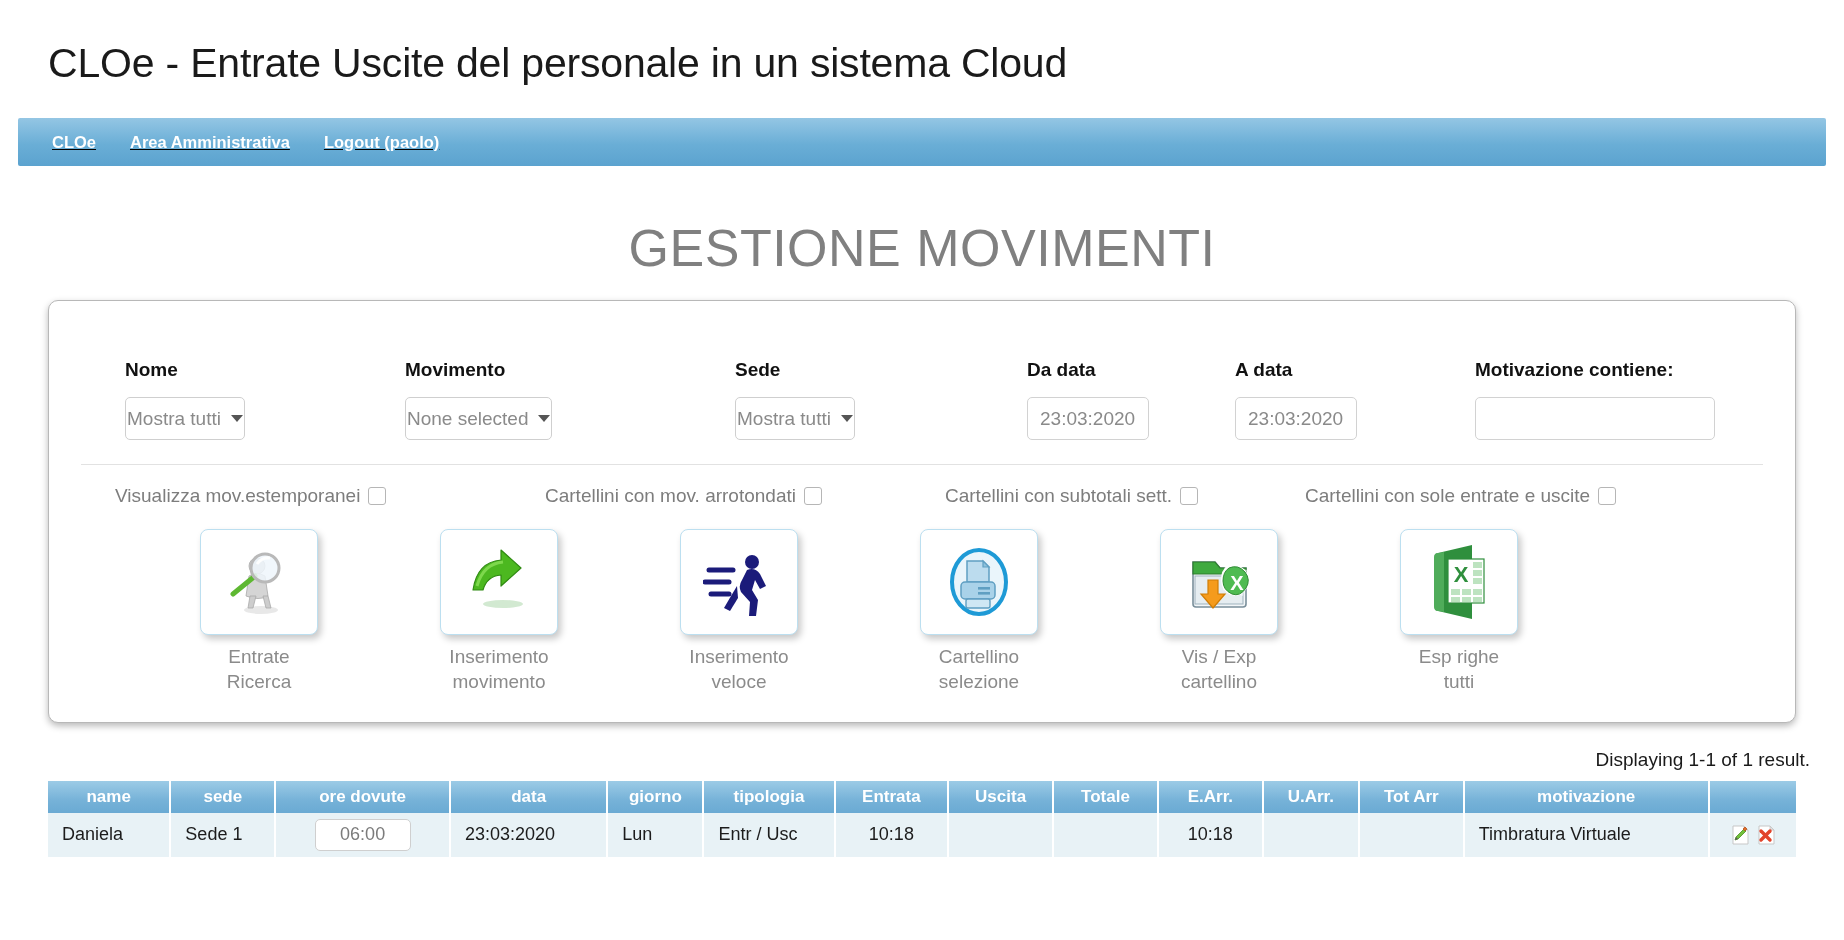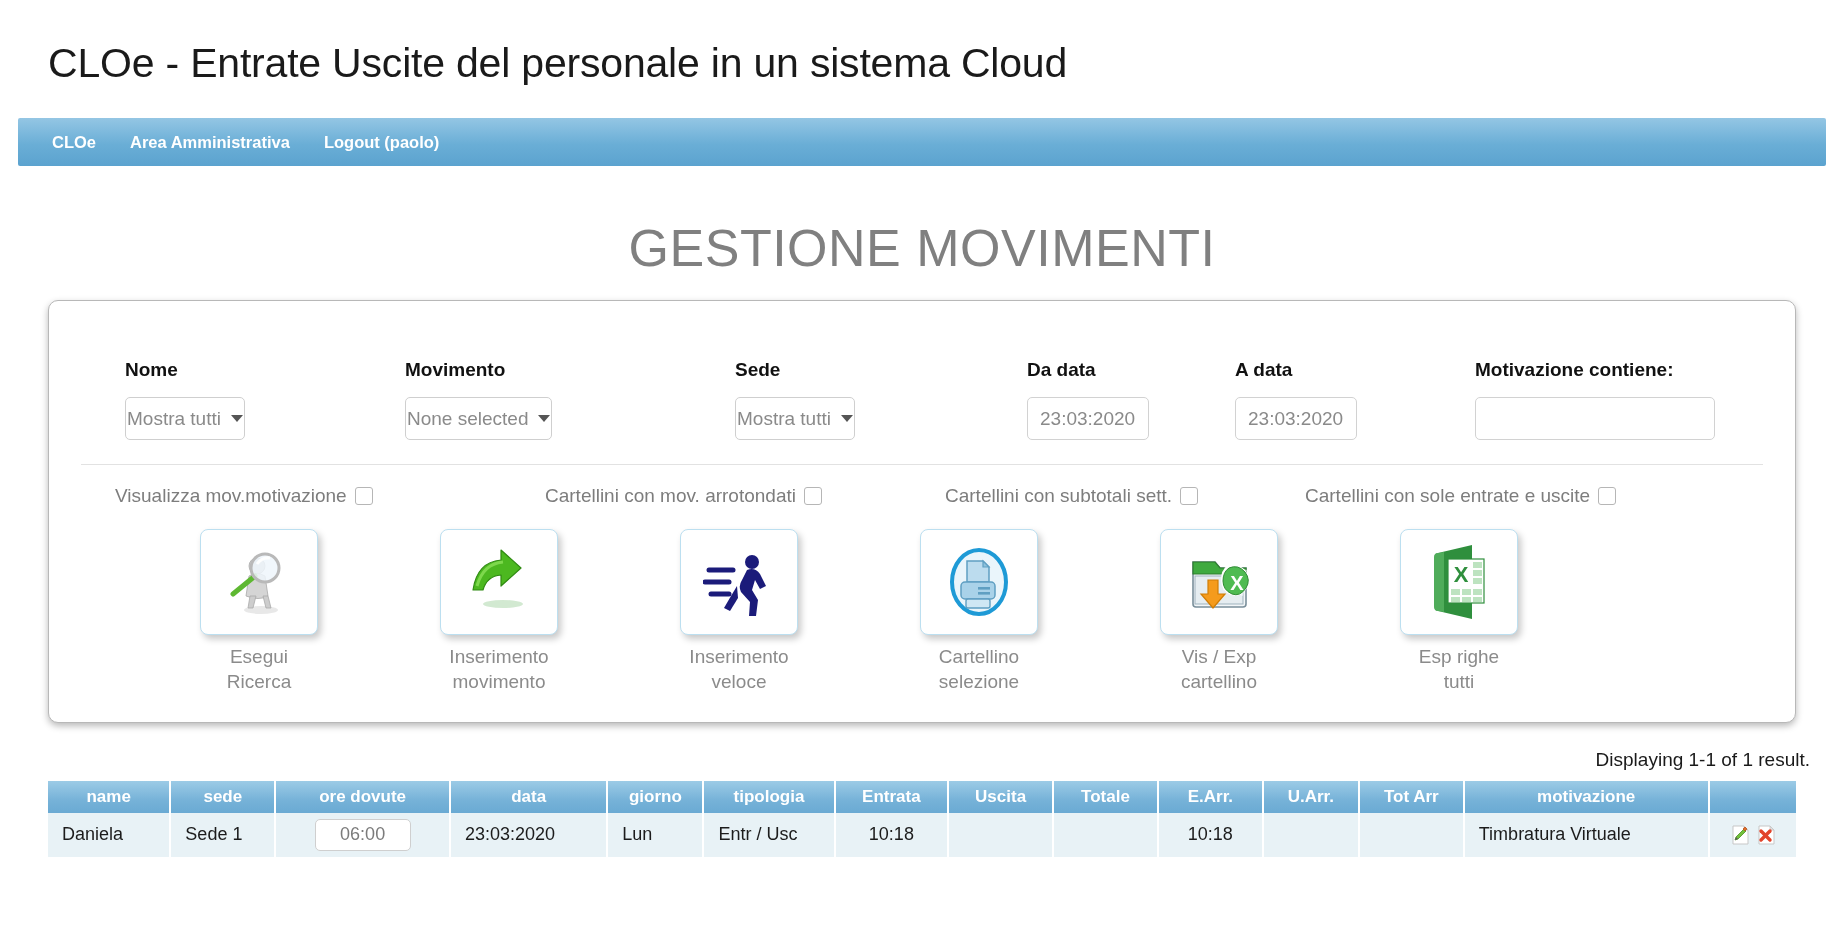--- a/index.html
+++ b/index.html
@@ -25,20 +25,21 @@
 
   
   .navbar {
     margin: 13px 18px 0 18px;
     height: 48px;
     background: linear-gradient(to bottom, #94c6e4 0%, #6aaed6 55%, #5ba3cf 100%);
     display: flex;
     align-items: center;
     padding-left: 34px;
     border-radius: 2px;
+    text-decoration: underline;
   }
   .nav-link {
     color: #ffffff;
     font-size: 16.5px;
     font-weight: bold;
     margin-right: 34px;
     text-decoration: none;
     cursor: pointer;
     white-space: nowrap;
   }
@@ -293,21 +294,21 @@
         <div class="filter-label">Motivazione contiene:</div>
         <input class="text-input motiv-input" type="text" placeholder="" style="">
       </div>
 
     </div>
 
     <hr class="divider">
 
     <div class="checkbox-row">
       <label class="cb-item cb-1">
-        <span>Visualizza mov.motivazione</span>
+        <span>Visualizza mov.estemporanei</span>
         <span class="cb-box"></span>
       </label>
       <label class="cb-item cb-2">
         <span>Cartellini con mov. arrotondati</span>
         <span class="cb-box"></span>
       </label>
       <label class="cb-item cb-3">
         <span>Cartellini con subtotali sett.</span>
         <span class="cb-box"></span>
       </label>
@@ -326,21 +327,21 @@
             <ellipse cx="34" cy="20" rx="8" ry="8" fill="#cfcfcf" stroke="#aaa" stroke-width="0.8"></ellipse>
             <path d="M26 30 q8 -5 16 0 l3 20 q-9 5 -22 0 z" fill="#d5d5d5" stroke="#aaa" stroke-width="0.8"></path>
             <path d="M27 50 l-2 12 h5 l3 -12 z" fill="#cdcdcd" stroke="#aaa" stroke-width="0.8"></path>
             <path d="M40 50 l3 12 h5 l-3 -12 z" fill="#cdcdcd" stroke="#aaa" stroke-width="0.8"></path>
             <line x1="10" y1="48" x2="32" y2="30" stroke="#5eb832" stroke-width="5" stroke-linecap="round"></line>
             <circle cx="42" cy="22" r="14" fill="#eef6fb" fill-opacity="0.85" stroke="#b9b9b9" stroke-width="3"></circle>
             <path d="M34 18 q5 -7 13 -6" stroke="#ffffff" stroke-width="3" fill="none" opacity="0.9"></path>
           </svg>
         </div>
         <div class="icon-caption">
-          <div>Esegui</div>
+          <div>Entrate</div>
           <div>Ricerca</div>
         </div>
       </div>
 
       <div class="icon-btn">
         <div class="icon-tile">
           <svg width="72" height="72" viewBox="0 0 72 72">
             <ellipse cx="40" cy="58" rx="20" ry="4" fill="#bfe0bd" opacity="0.7"></ellipse>
             <path d="M10 44 q4 -28 28 -30 l0 -10 l20 18 l-20 18 l0 -11 q-14 1 -18 15 z" fill="#4cb820" stroke="#2f8a12" stroke-width="1.2" stroke-linejoin="round"></path>
             <path d="M14 40 q6 -22 26 -24" stroke="#86dd55" stroke-width="3" fill="none" opacity="0.85"></path>

